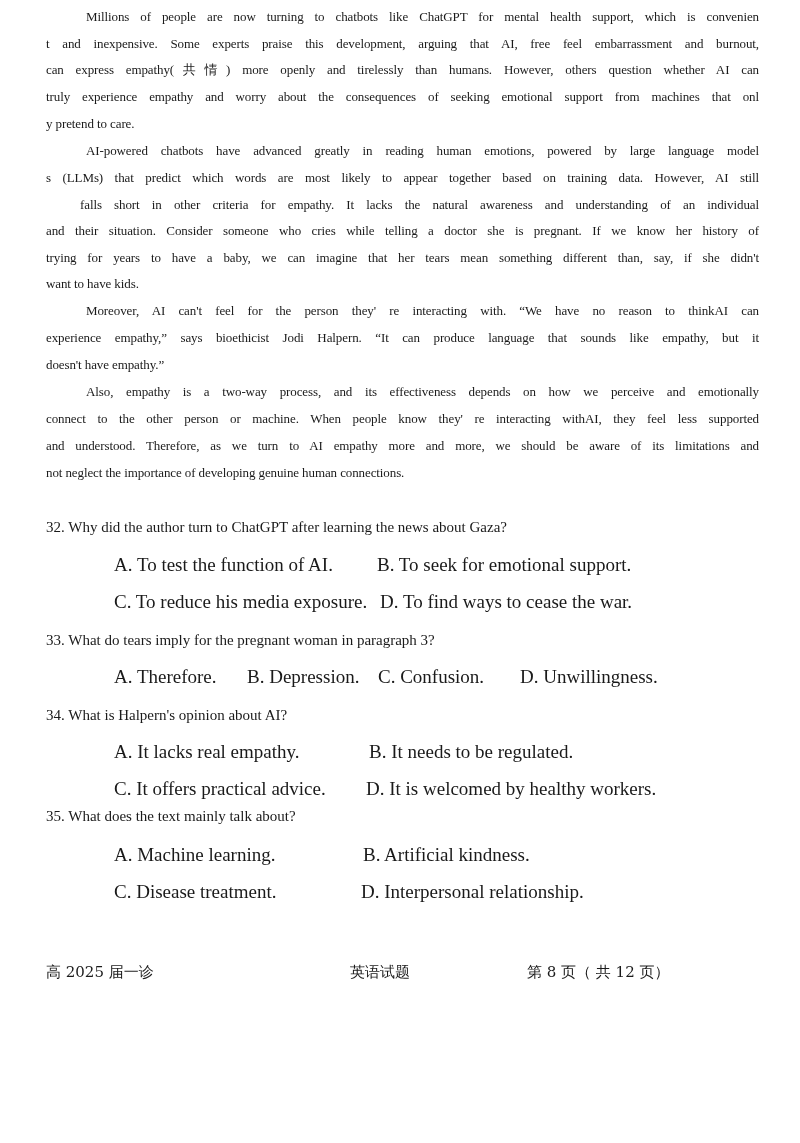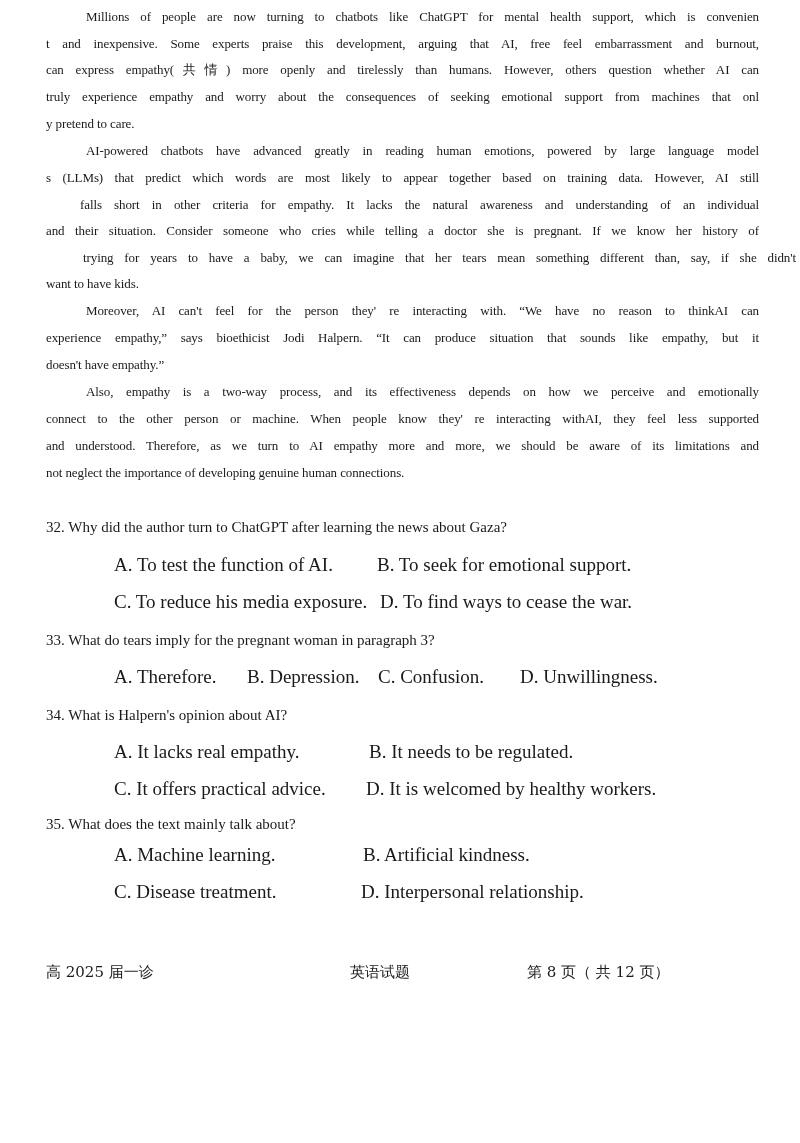--- a/index.html
+++ b/index.html
@@ -70,27 +70,27 @@
     <div class="line justify" style="top:60px;">can express empathy(共情) more openly and tirelessly than humans. However, others question whether AI can</div>
     <div class="line justify" style="top:87px;">truly experience empathy and worry about the consequences of seeking emotional support from machines that onl</div>
     <div class="line" style="top:114px;">y pretend to care.</div>
   </div>
 
   <div>
     <div class="line justify indent" style="top:141px;">AI-powered chatbots have advanced greatly in reading human emotions, powered by large language model</div>
     <div class="line justify" style="top:168px;">s (LLMs) that predict which words are most likely to appear together based on training data. However, AI still</div>
     <div class="line justify indent-short" style="top:195px;">falls short in other criteria for empathy. It lacks the natural awareness and understanding of an individual</div>
     <div class="line justify" style="top:221px;">and their situation. Consider someone who cries while telling a doctor she is pregnant. If we know her history of</div>
-    <div class="line justify" style="top:248px;margin-left:37px;">trying for years to have a baby, we can imagine that her tears mean something different than, say, if she didn't</div>
+    <div class="line justify" style="top:248px;">trying for years to have a baby, we can imagine that her tears mean something different than, say, if she didn't</div>
     <div class="line" style="top:274px;">want to have kids.</div>
   </div>
 
   <div>
     <div class="line justify indent" style="top:301px;">Moreover, AI can't feel for the person they' re interacting with. “We have no reason to thinkAI can</div>
-    <div class="line justify" style="top:328px;">experience empathy,” says bioethicist Jodi Halpern. “It can produce situation that sounds like empathy, but it</div>
+    <div class="line justify" style="top:328px;">experience empathy,” says bioethicist Jodi Halpern. “It can produce language that sounds like empathy, but it</div>
     <div class="line" style="top:355px;">doesn't have empathy.”</div>
   </div>
 
   <div>
     <div class="line justify indent" style="top:382px;">Also, empathy is a two-way process, and its effectiveness depends on how we perceive and emotionally</div>
     <div class="line justify" style="top:409px;">connect to the other person or machine. When people know they' re interacting withAI, they feel less supported</div>
     <div class="line justify" style="top:436px;">and understood. Therefore, as we turn to AI empathy more and more, we should be aware of its limitations and</div>
     <div class="line" style="top:463px;">not neglect the importance of developing genuine human connections.</div>
   </div>
 
@@ -112,21 +112,21 @@
 
   <div>
     <div class="q" style="top:705px;text-align:center;">34. What is Halpern's opinion about AI?</div>
     <div class="opt" style="top:742px; left:82px;">A. It lacks real empathy.</div>
     <div class="opt" style="top:742px; left:337px;">B. It needs to be regulated.</div>
     <div class="opt" style="top:779px; left:82px;">C. It offers practical advice.</div>
     <div class="opt" style="top:779px; left:334px;">D. It is welcomed by healthy workers.</div>
   </div>
 
   <div>
-    <div class="q" style="top:806px;margin-top:8px;">35. What does the text mainly talk about?</div>
+    <div class="q" style="top:806px;">35. What does the text mainly talk about?</div>
     <div class="opt" style="top:845px; left:82px;">A. Machine learning.</div>
     <div class="opt" style="top:845px; left:331px;">B. Artificial kindness.</div>
     <div class="opt" style="top:882px; left:82px;">C. Disease treatment.</div>
     <div class="opt" style="top:882px; left:329px;">D. Interpersonal relationship.</div>
   </div>
 
   <div>
     <div class="footer" style="left:46px;">高 2025 届一诊</div>
     <div class="footer" style="left:350px;">英语试题</div>
     <div class="footer" style="left:527px;">第 8 页（ 共  12  页）</div>

